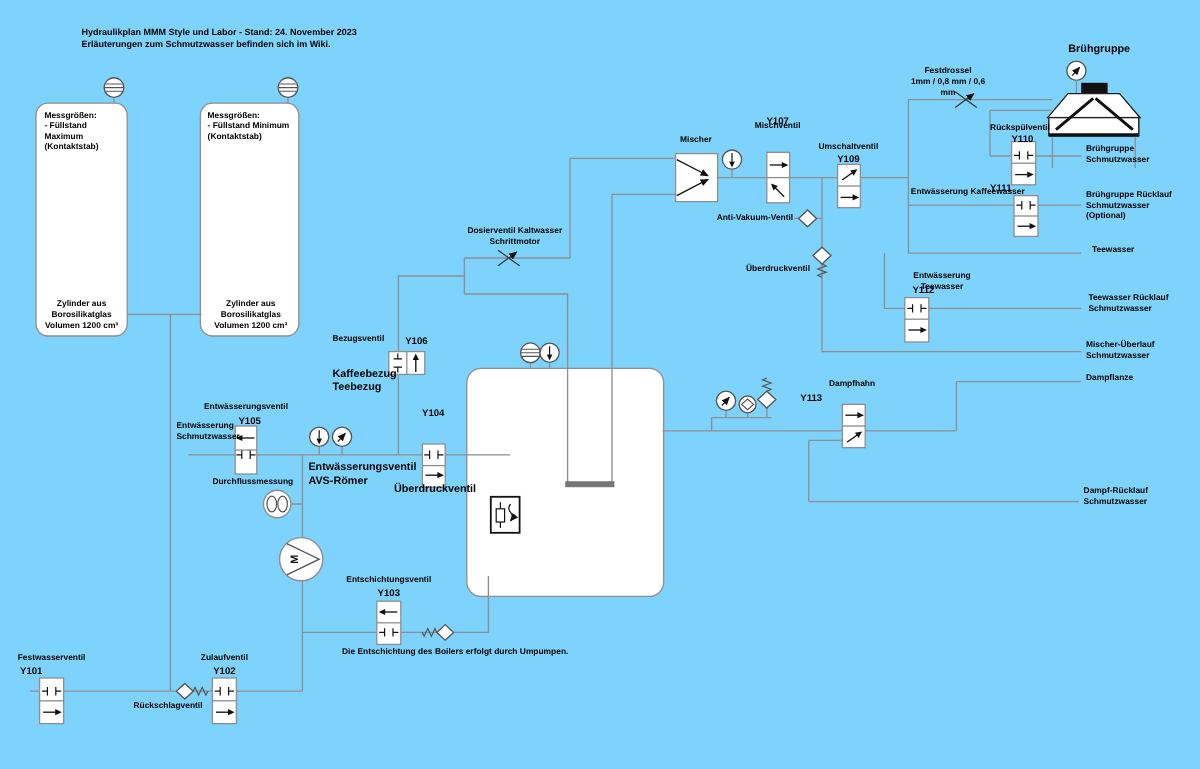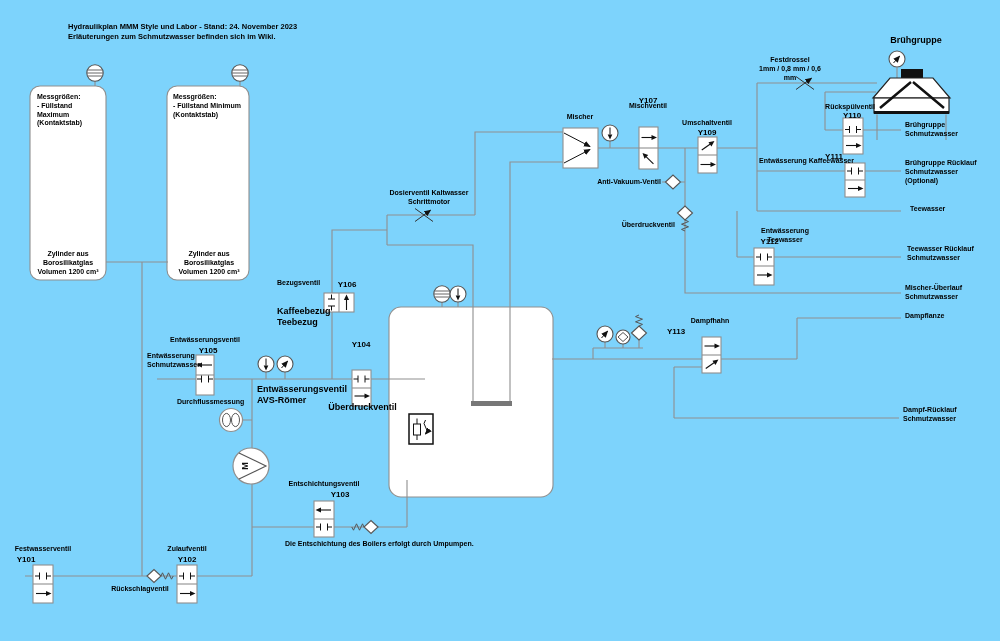--- a/index.html
+++ b/index.html
@@ -258,21 +258,21 @@
 <div class="lbl ctr" style="left:169px;top:250px;width:80px;">Zylinder aus Borosilikatglas
 Volumen 1200 cm³</div>
 
 <div class="lbl ctr" style="left:8px;top:545px;width:70px;">Festwasserventil</div>
 <div class="lbl ctr code" style="left:14px;top:555px;width:24px;">Y101</div>
 <div class="lbl ctr" style="left:105px;top:585px;width:70px;">Rückschlagventil</div>
 <div class="lbl ctr" style="left:152px;top:545px;width:70px;">Zulaufventil</div>
 <div class="lbl ctr code" style="left:175px;top:555px;width:24px;">Y102</div>
 
 <div class="lbl ctr" style="left:284px;top:480px;width:80px;">Entschichtungsventil</div>
-<div class="lbl ctr code" style="left:328px;top:490px;width:24px;">Y103</div>
+<div class="lbl ctr code" style="left:312px;top:490px;width:24px;">Y103</div>
 <div class="lbl" style="left:285px;top:540px;">Die Entschichtung des Boilers erfolgt durch Umpumpen.</div>
 
 <div class="lbl rt" style="left:177px;top:398px;width:66px;">Durchflussmessung</div>
 <div class="lbl ctr" style="left:165px;top:336px;width:80px;">Entwässerungsventil</div>
 <div class="lbl ctr code" style="left:196px;top:346px;width:24px;">Y105</div>
 <div class="lbl" style="left:147px;top:352px;">Entwässerung
 Schmutzwasser</div>
 <div class="lbl big" style="left:257px;top:384px;">Entwässerungsventil
 AVS-Römer</div>
 

